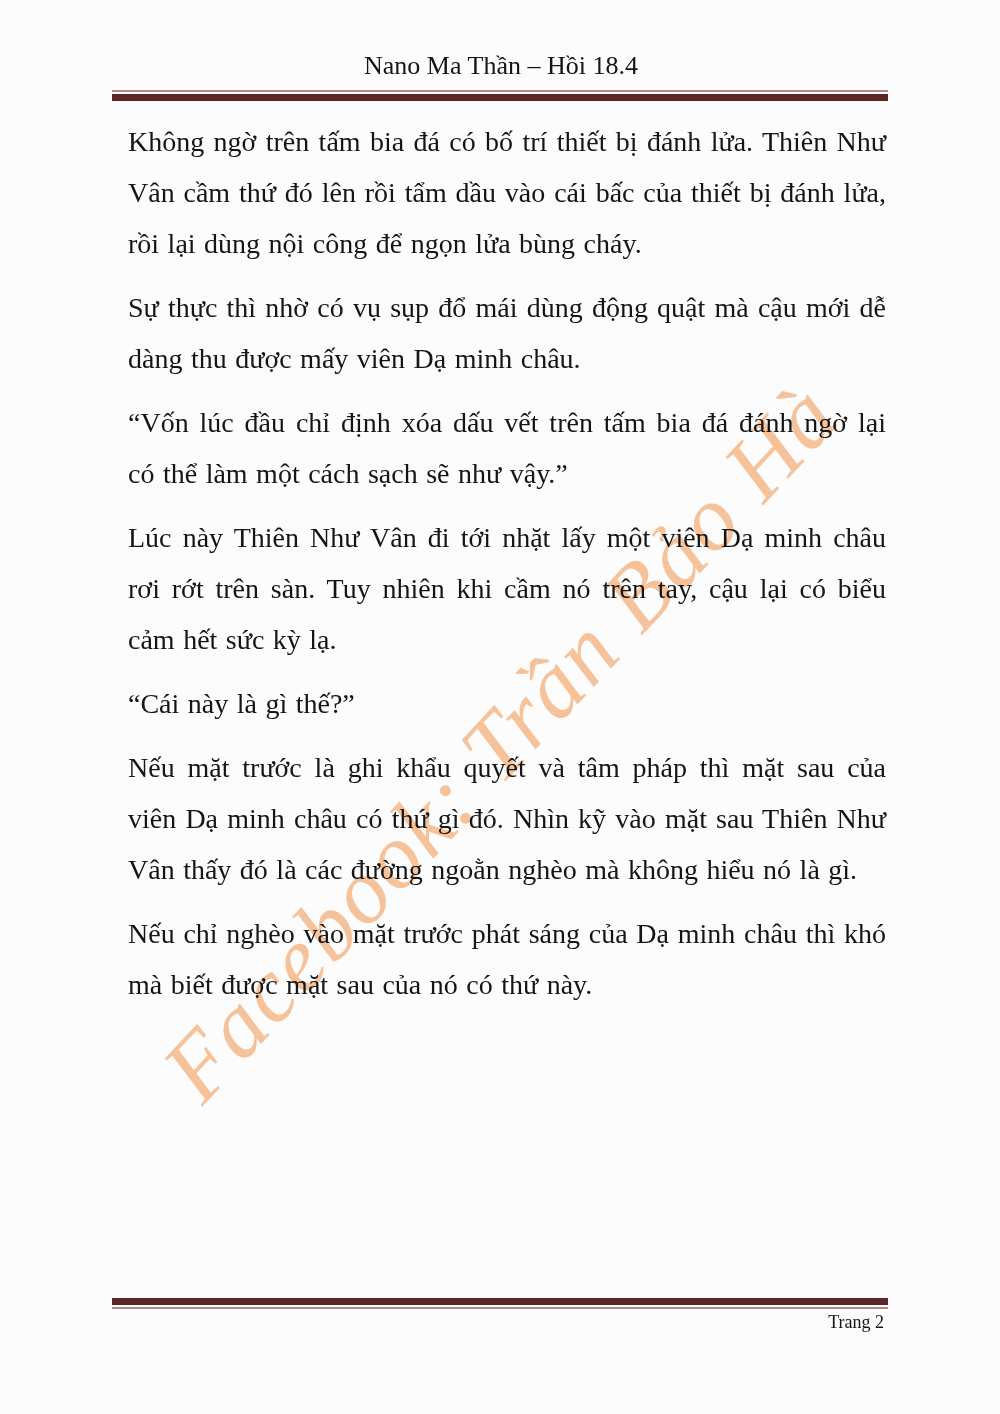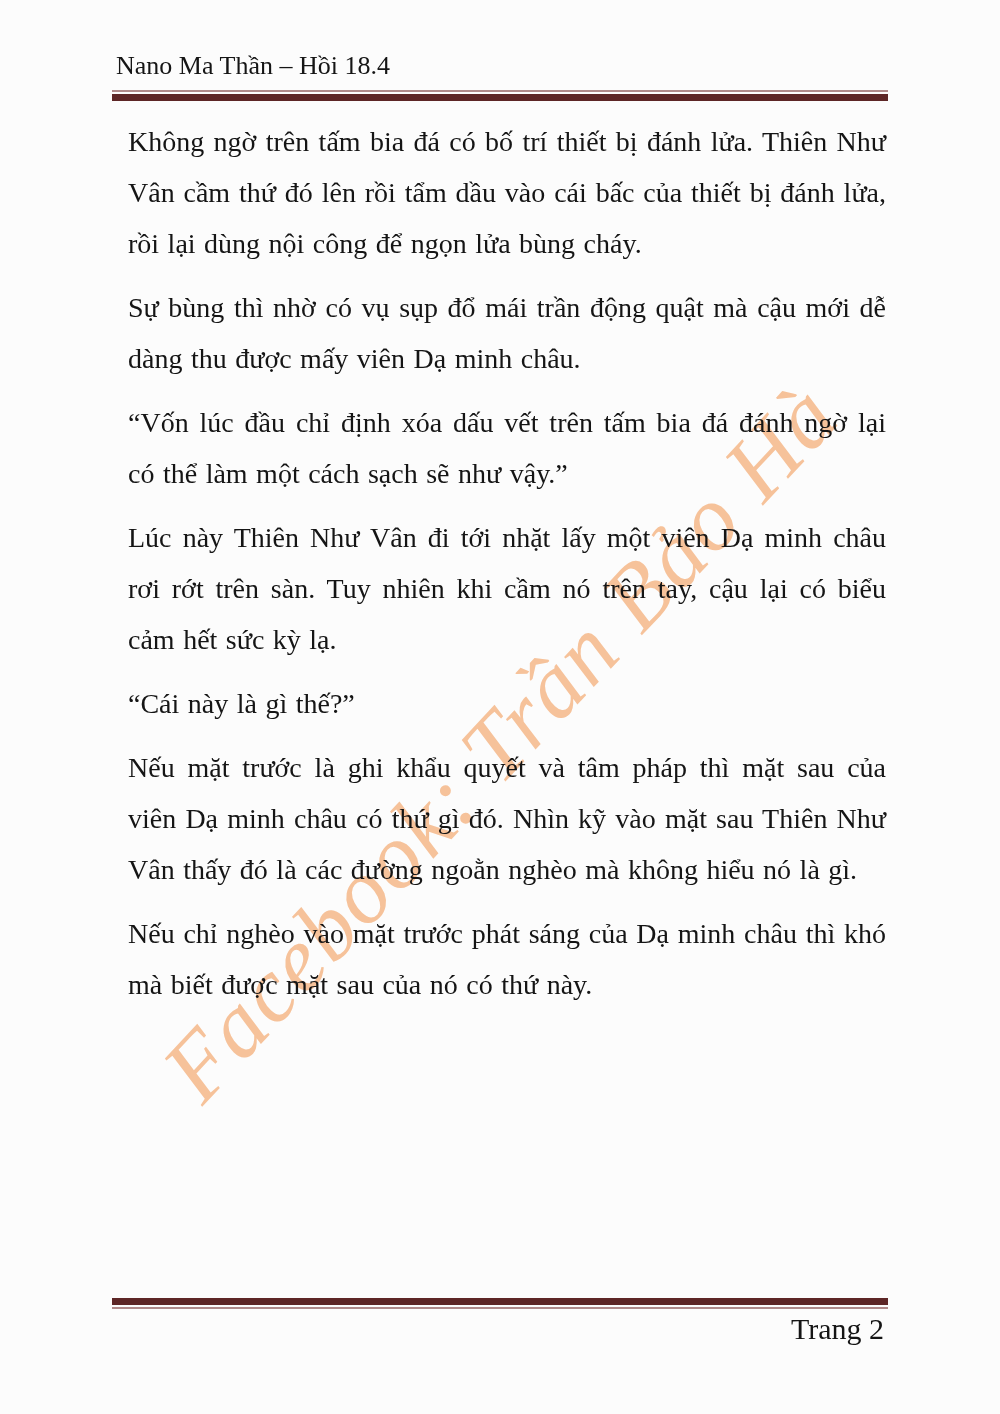--- a/index.html
+++ b/index.html
@@ -33,21 +33,20 @@
 
   .header {
     position: absolute;
     top: 50px;
     left: 116px;
     right: 114px;
     display: flex;
     justify-content: center;
     font-size: 26px;
     line-height: 32px;
-    flex-direction: column;
   }
   .rule { position: absolute; left: 112px; right: 112px; }
   .rule .thin  { height: 2px; background: #b08a8a; }
   .rule .gap   { height: 2px; background: transparent; }
   .rule .thick { height: 7px; background: #5d2626; }
   .header-rule { top: 90px; }
   .footer-rule { top: 1298px; }
 
   .content {
     position: absolute;
@@ -60,21 +59,21 @@
     word-spacing: 1.5px;
   }
   .content p.para {
     margin: 0 0 13px 12px;
     padding: 0;
   }
   .footer-text {
     position: absolute;
     top: 1312px;
     right: 116px;
-    font-size: 30px;
+    font-size: 18px;
     margin-left: 24px;
   }
 </style>
 </head>
 <body>
 
 <div class="page">
 
   <div class="watermark">Facebook: Trần Bảo Hà</div>
 
@@ -84,21 +83,21 @@
     </div>
 
     <div class="rule header-rule">
       <div class="thin"></div>
       <div class="gap"></div>
       <div class="thick"></div>
     </div>
 
     <div class="content">
         <p class="para">Không ngờ trên tấm bia đá có bố trí thiết bị đánh lửa. Thiên Như Vân cầm thứ đó lên rồi tẩm dầu vào cái bấc của thiết bị đánh lửa, rồi lại dùng nội công để ngọn lửa bùng cháy.</p>
-        <p class="para">Sự bùng thì nhờ có vụ sụp đổ mái trần động quật mà cậu mới dễ dàng thu được mấy viên Dạ minh châu.</p>
+        <p class="para">Sự thực thì nhờ có vụ sụp đổ mái dùng động quật mà cậu mới dễ dàng thu được mấy viên Dạ minh châu.</p>
         <p class="para">“Vốn lúc đầu chỉ định xóa dấu vết trên tấm bia đá đánh ngờ lại có thể làm một cách sạch sẽ như vậy.”</p>
         <p class="para">Lúc này Thiên Như Vân đi tới nhặt lấy một viên Dạ minh châu rơi rớt trên sàn. Tuy nhiên khi cầm nó trên tay, cậu lại có biểu cảm hết sức kỳ lạ.</p>
         <p class="para">“Cái này là gì thế?”</p>
         <p class="para">Nếu mặt trước là ghi khẩu quyết và tâm pháp thì mặt sau của viên Dạ minh châu có thứ gì đó. Nhìn kỹ vào mặt sau Thiên Như Vân thấy đó là các đường ngoằn nghèo mà không hiểu nó là gì.</p>
         <p class="para">Nếu chỉ nghèo vào mặt trước phát sáng của Dạ minh châu thì khó mà biết được mặt sau của nó có thứ này.</p>
       </div>
 
     <div class="rule footer-rule">
       <div class="thick"></div>
       <div class="gap"></div>

